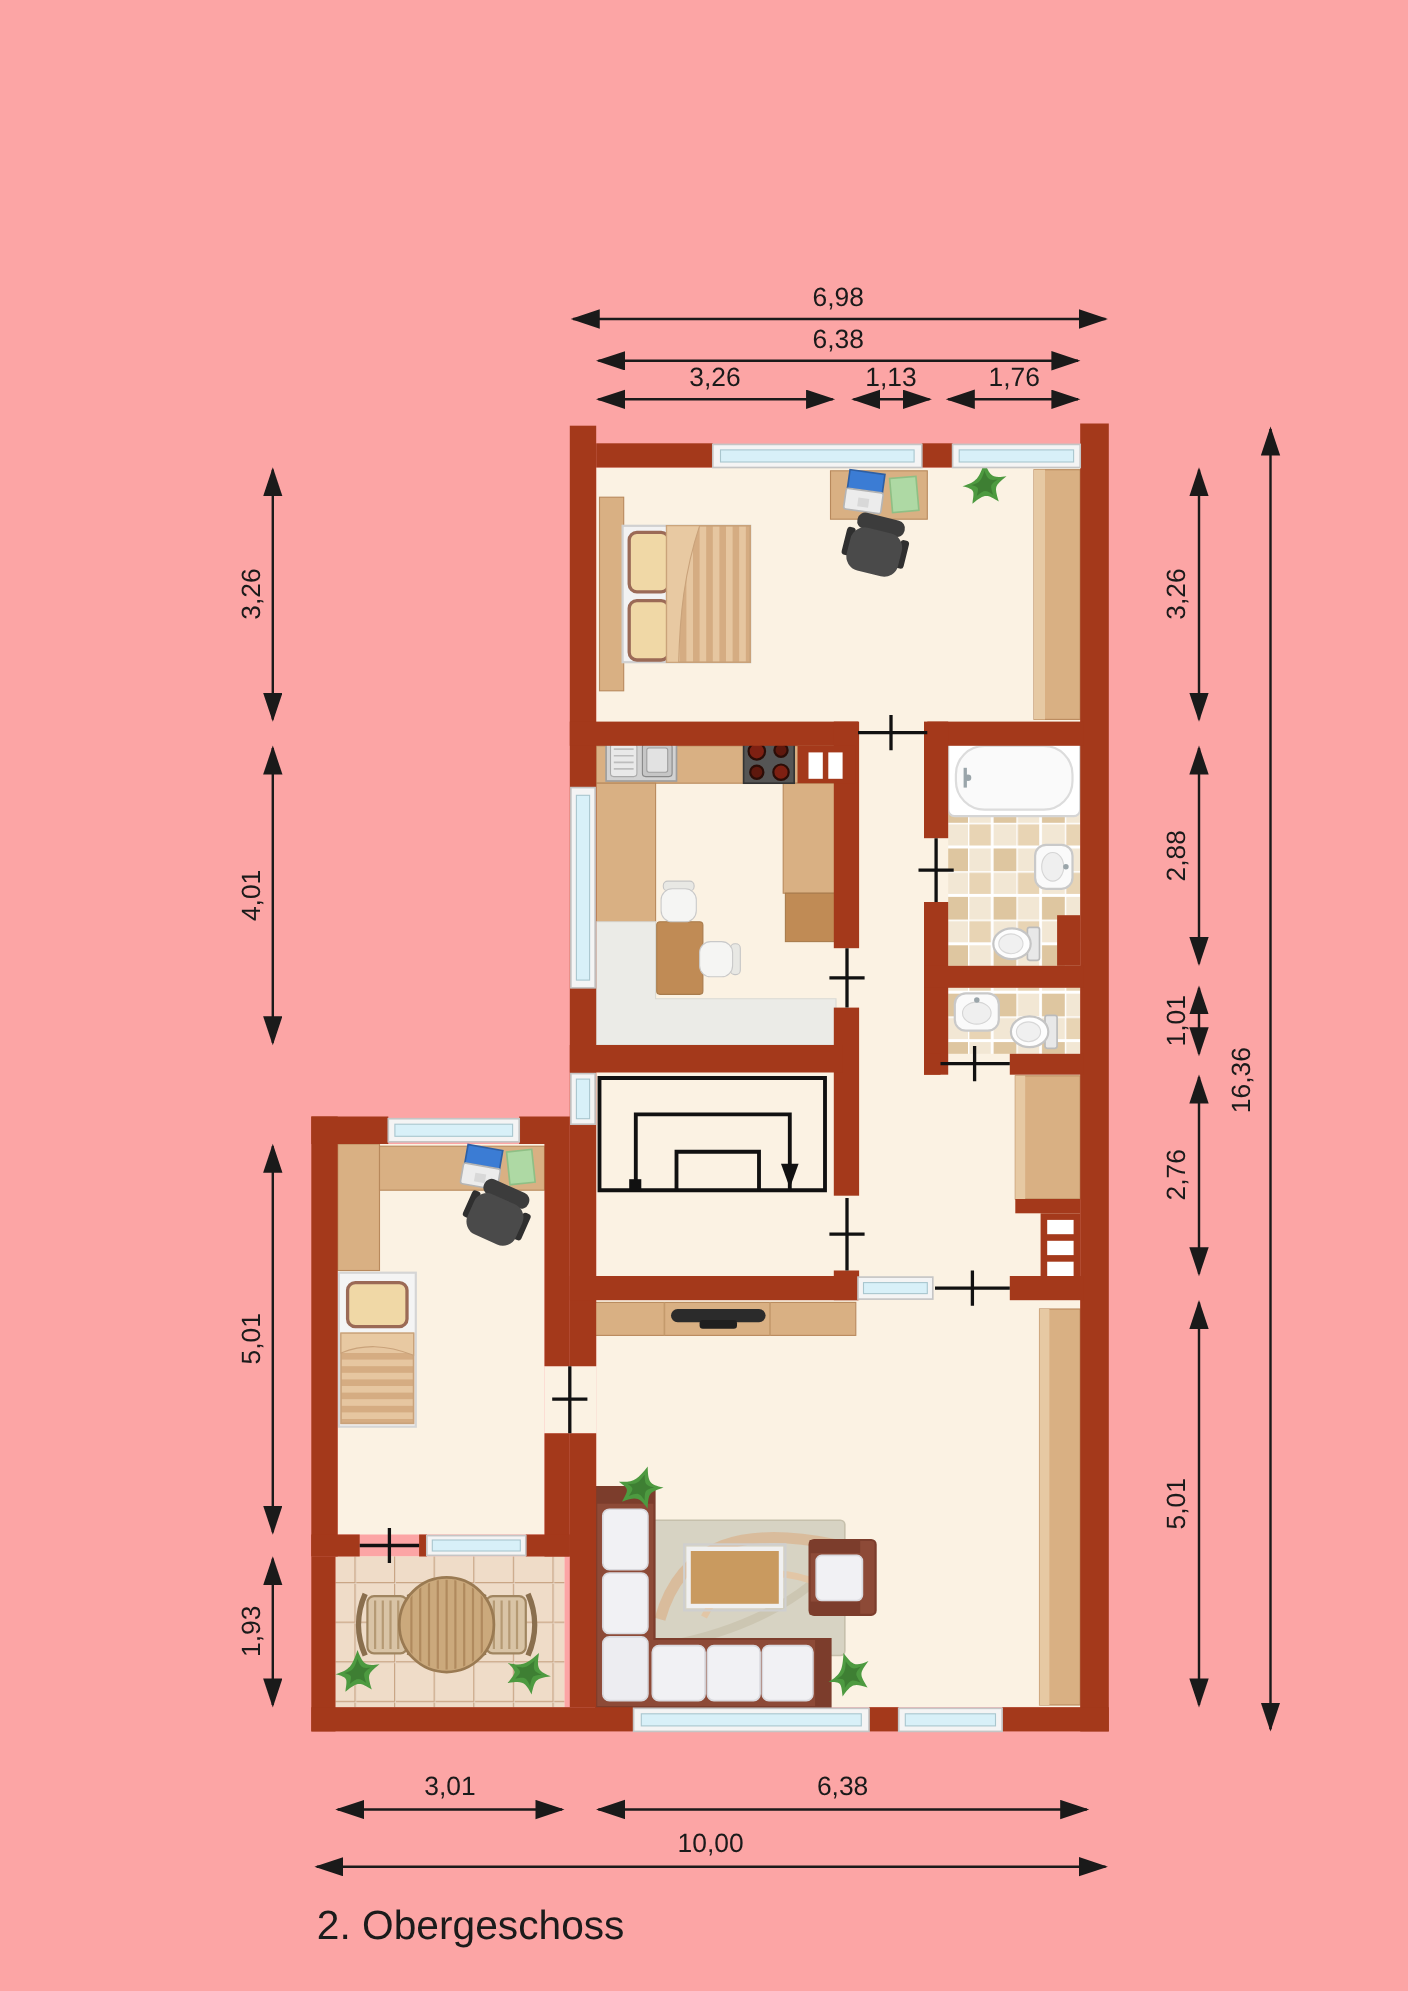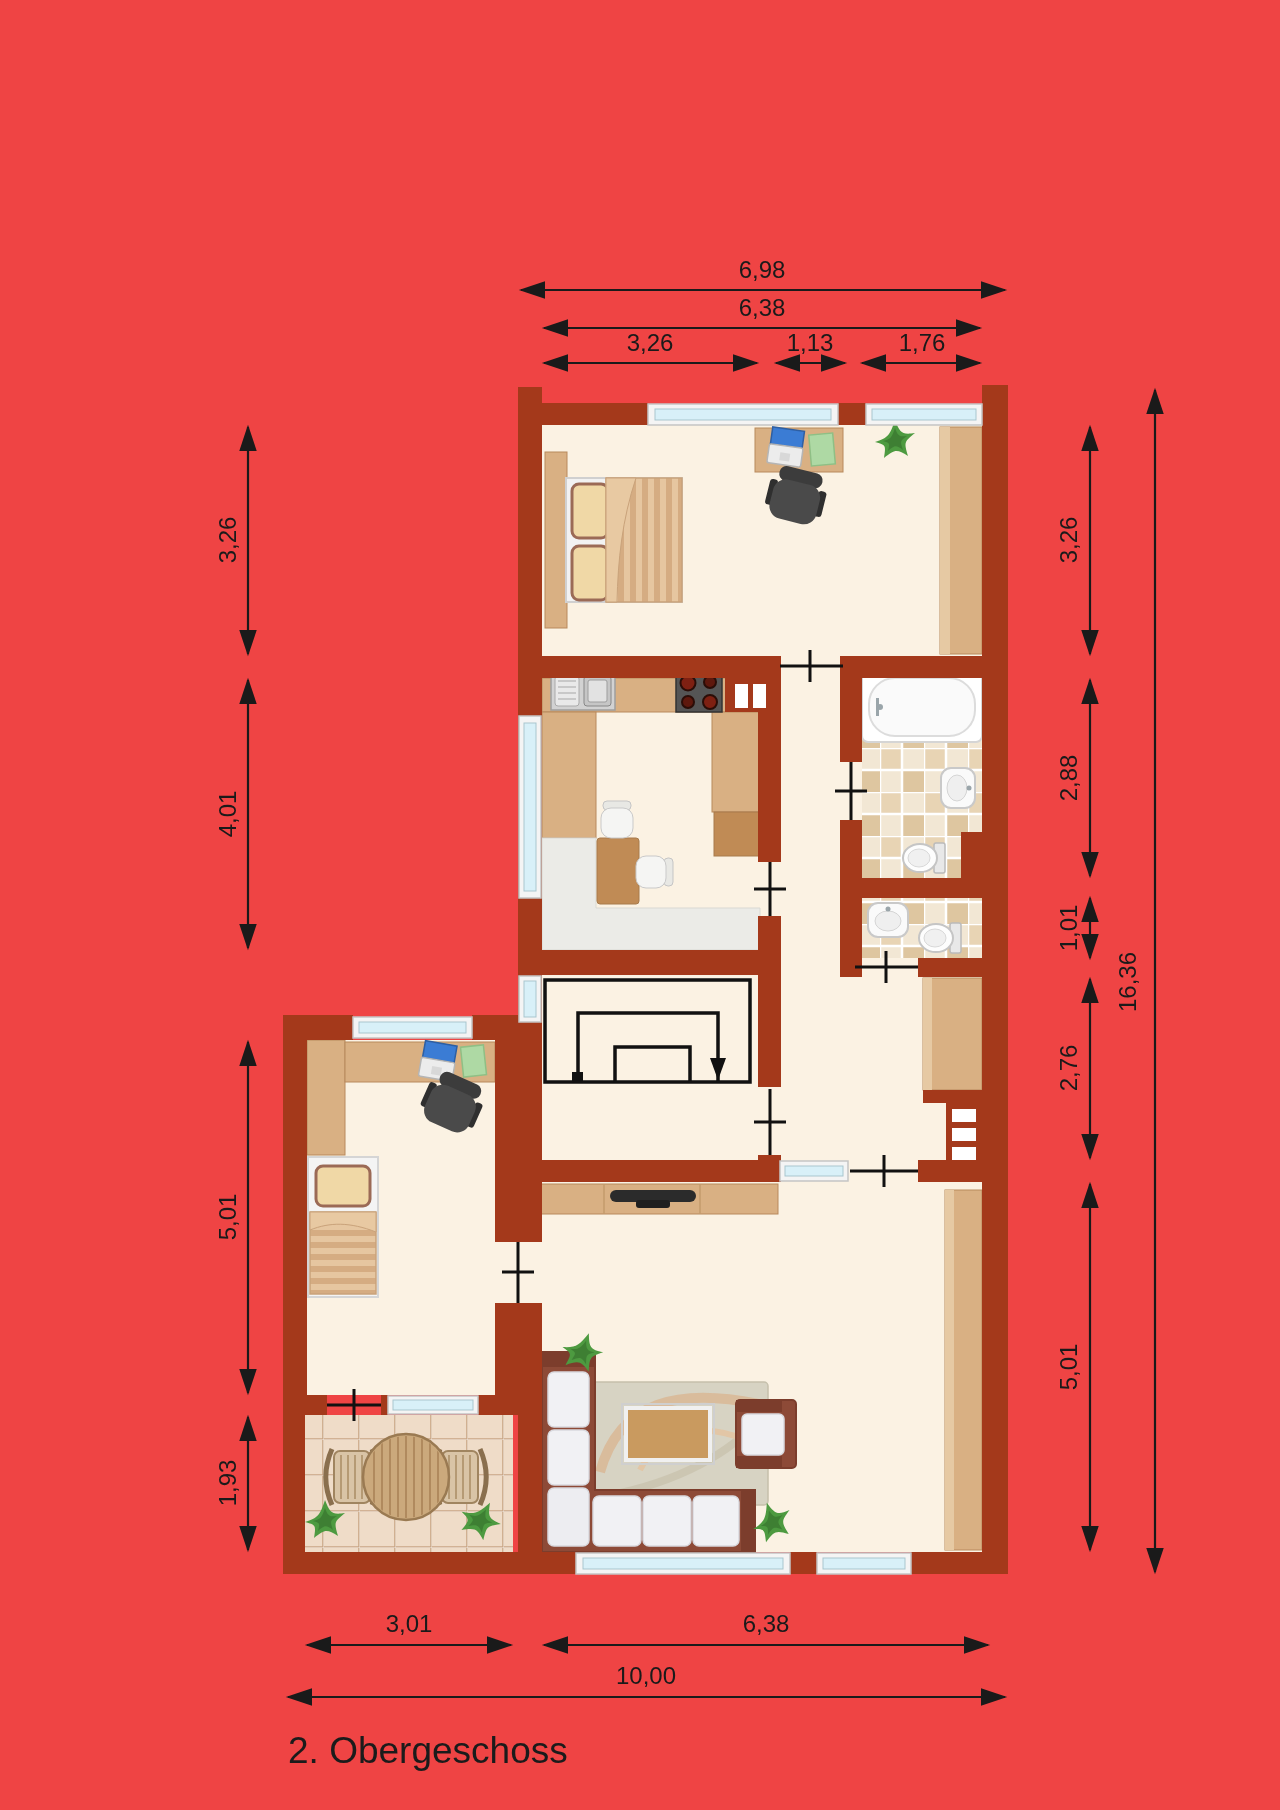--- a/index.html
+++ b/index.html
@@ -2,21 +2,21 @@
 <html style="--wall: #A4391B; --floor: #FBF2E3; --wood: #D9B083; --wood_dark: #C08B55; --glass: #D8F0F8; --frame: #F4F4F4; --line: #1A1A1A; --grey_counter: #EBEBE7; --sofa: #8D4A37; --sofa_dark: #7C3D2C; --cushion: #F1F1F4; --plant: #4D9A40; --tile_a: #F1E3CC; --tile_b: #E2CBA6; --balcony_tile: #EFDCC8;"><head>
 <meta charset="utf-8">
 <style>
   :root{
     --wall:#A4391B; --floor:#FBF2E3; --wood:#D9B083; --wood_dark:#C08B55;
     --glass:#D8F0F8; --frame:#F4F4F4; --line:#1A1A1A; --grey_counter:#EBEBE7;
     --sofa:#8D4A37; --sofa_dark:#7C3D2C; --cushion:#F1F1F4; --plant:#4D9A40;
     --tile_a:#F1E3CC; --tile_b:#E2CBA6; --balcony_tile:#EFDCC8;
   }
   html,body{margin:0;padding:0;background:#ffffff;}
-  .page{position:relative;width:1280px;height:1810px;background:#ef4444;font-family:"Liberation Sans",sans-serif;}
+  .page{position:relative;width:1280px;height:1810px;background:#fca5a5;font-family:"Liberation Sans",sans-serif;}
   svg{position:absolute;top:0;left:0;}
   .wall{fill:var(--wall);}
   .floor{fill:var(--floor);}
   .wood{fill:var(--wood);stroke:#B8895C;stroke-width:1;}
   .wood2{fill:var(--wood_dark);stroke:#A87B4C;stroke-width:1;}
   .greyc{fill:var(--grey_counter);stroke:#D9D9D3;stroke-width:1;}
   .winframe{fill:var(--frame);stroke:#C5C5C5;stroke-width:1.5;}
   .winglass{fill:var(--glass);stroke:#A9C6CE;stroke-width:1;}
   .door{stroke:#111;stroke-width:3;fill:none;}
   .stair{stroke:#111;stroke-width:3.5;fill:none;}

